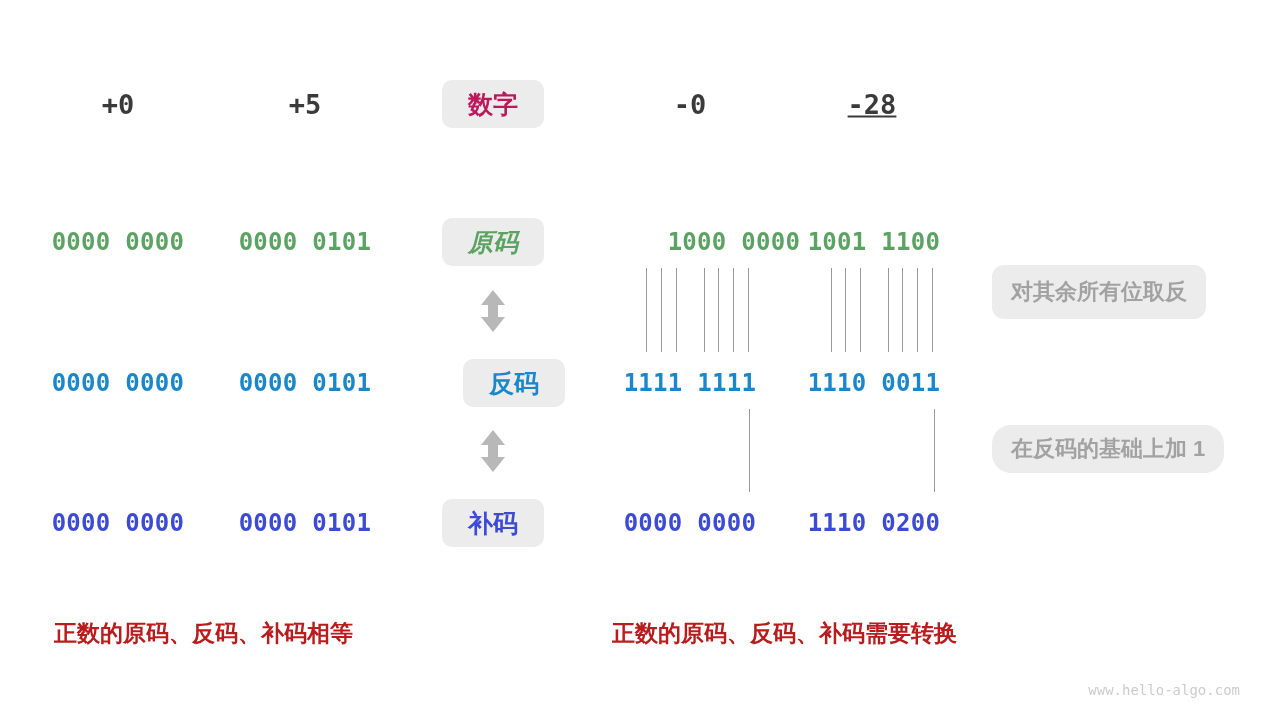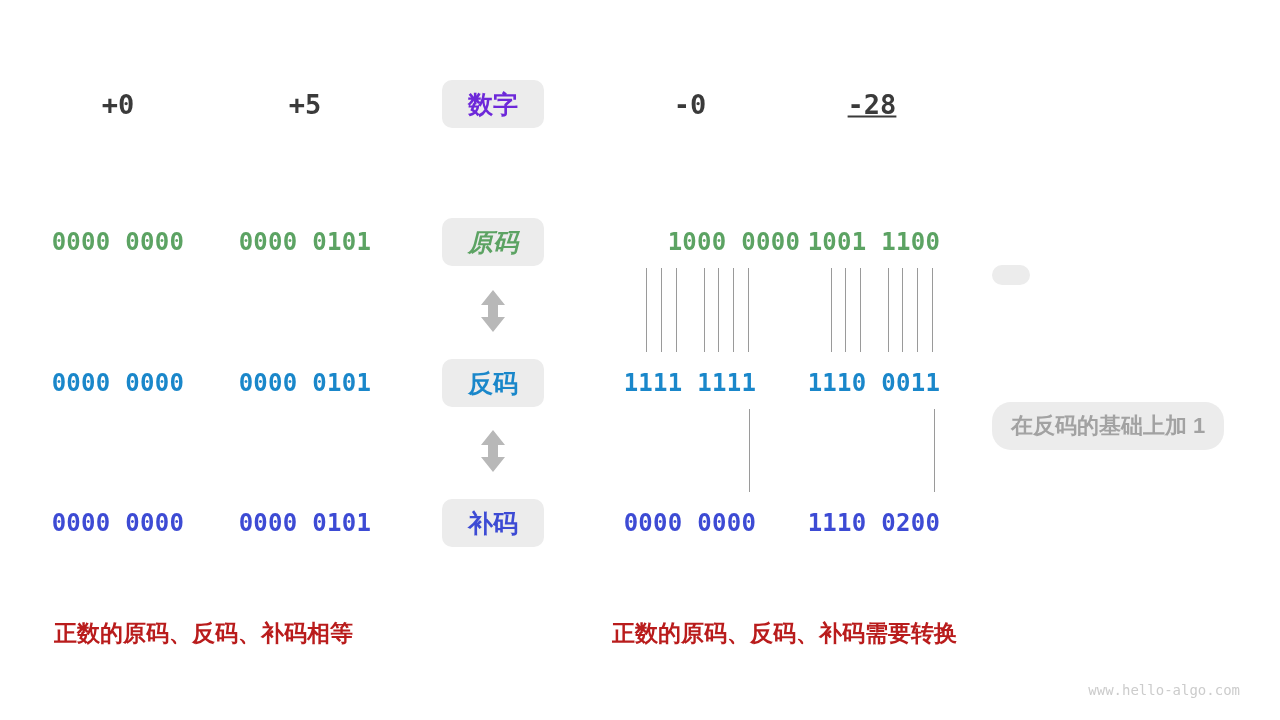--- a/index.html
+++ b/index.html
@@ -27,21 +27,21 @@
     font-family: "DejaVu Sans Mono", monospace;
     font-weight: 700;
     font-size: 24px;
     white-space: nowrap;
     letter-spacing: 0.3px;
     text-align: center;
   }
   .green  { color: #5ca363; }
   .blue   { color: #1a87ca; }
   .indigo { color: #3d4bd4; }
-  .dark   { color: #6d28d9; font-family: Liberation Mono, monospace; }
+  .dark   { color: #be185d; font-family: Liberation Mono, monospace; }
 
   
   .badge {
     background: #ececec;
     border-radius: 10px;
     width: 102px;
     height: 48px;
     display: flex;
     align-items: center;
     justify-content: center;
@@ -126,36 +126,37 @@
   <div class="tick tick-hi" style="left:902px;"></div>
   <div class="tick tick-hi" style="left:917px;"></div>
   <div class="tick tick-hi" style="left:932px;"></div>
 </div>
 
 <svg class="abs arrow" style="left:481px; top:290px;" viewBox="0 0 24 42">
   <path d="M12 0 L24 15 L17 15 L17 27 L24 27 L12 42 L0 27 L7 27 L7 15 L0 15 Z" fill="#b8b8b8"></path>
 </svg>
 
 <div class="note" style="top:265px;">
+  <div>对其余所有位取反</div>
 </div>
 
 <div class="abs ctr bin blue" style="left:118px; top:383px;">0000 0000</div>
 <div class="abs ctr bin blue" style="left:305px; top:383px;">0000 0101</div>
-<div class="abs ctr badge blue" style="left:493px; top:383px;font-family:Liberation Serif, serif;">反码</div>
+<div class="abs ctr badge blue" style="left:514px; top:383px;font-family:Liberation Serif, serif;">反码</div>
 <div class="abs ctr bin blue" style="left:690px; top:383px;">1111 1111</div>
 <div class="abs ctr bin blue" style="left:874px; top:383px;">1110 0011</div>
 
 <div class="tick tick-lo" style="left:749px;"></div>
 <div class="tick tick-lo" style="left:934px;"></div>
 
 <svg class="abs arrow" style="left:481px; top:430px;" viewBox="0 0 24 42">
   <path d="M12 0 L24 15 L17 15 L17 27 L24 27 L12 42 L0 27 L7 27 L7 15 L0 15 Z" fill="#b8b8b8"></path>
 </svg>
 
-<div class="note" style="top:402px; line-height:28px;border-radius:19px;">在反码的基础上加 1</div>
+<div class="note" style="top:425px; line-height:28px;border-radius:19px;">在反码的基础上加 1</div>
 
 <div class="abs ctr bin indigo" style="left:118px; top:523px;">0000 0000</div>
 <div class="abs ctr bin indigo" style="left:305px; top:523px;">0000 0101</div>
 <div class="abs ctr badge indigo" style="left:493px; top:523px;">补码</div>
 <div class="abs ctr bin indigo" style="left:690px; top:523px;">0000 0000</div>
 <div class="abs ctr bin indigo" style="left:874px; top:523px;">1110 0200</div>
 
 <div class="caption" style="left:54px;  top:618px;">正数的原码、反码、补码相等</div>
 <div class="caption" style="left:612px; top:618px;">正数的原码、反码、补码需要转换</div>
 

